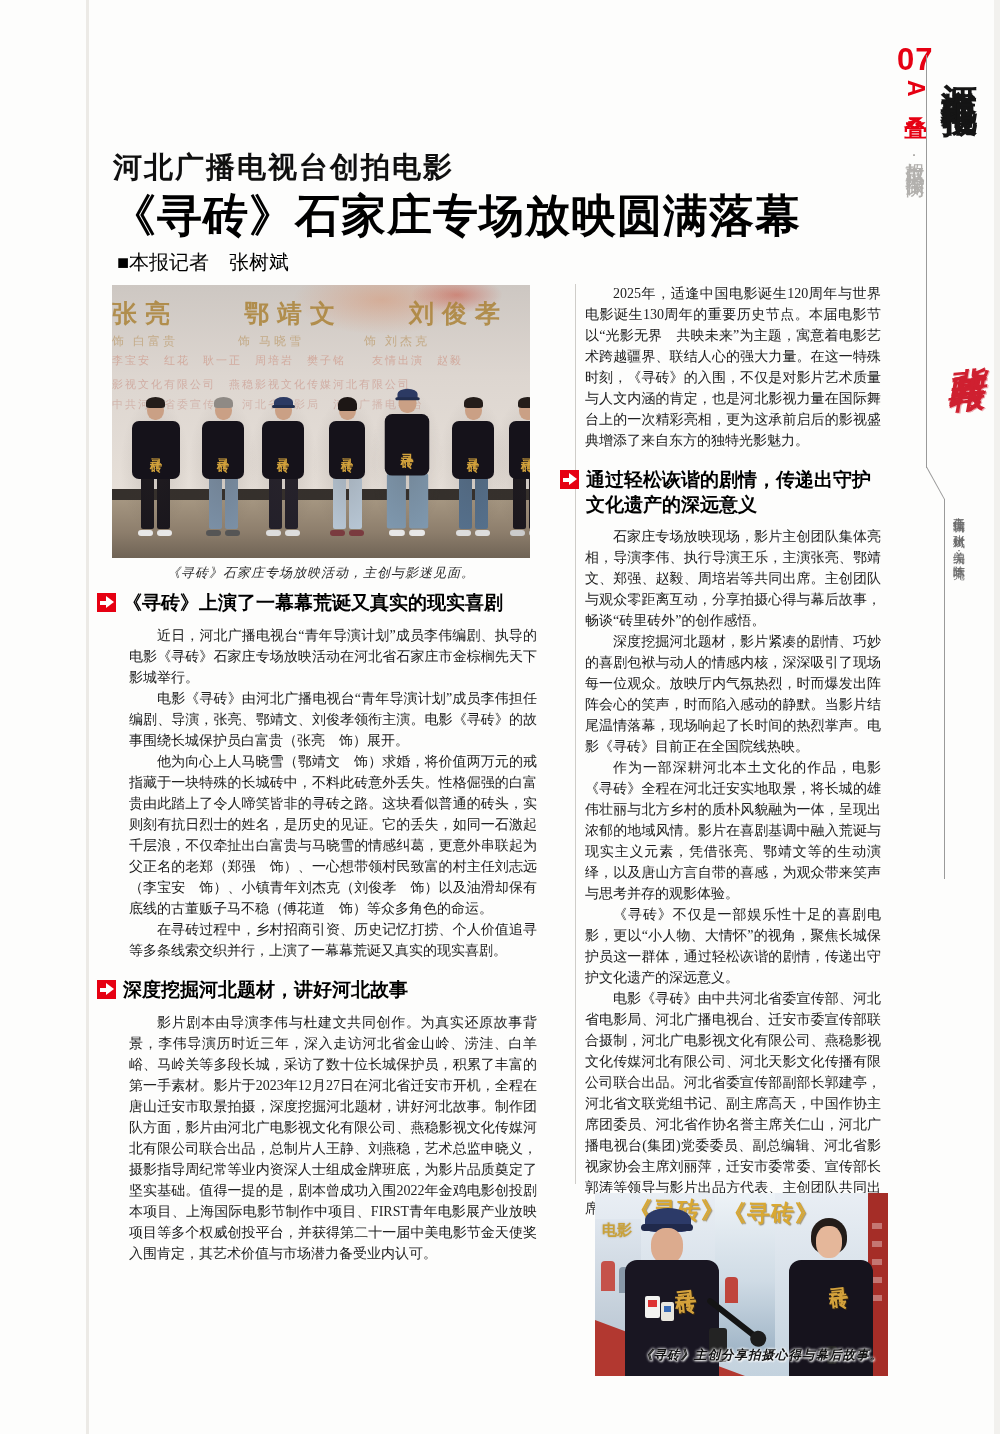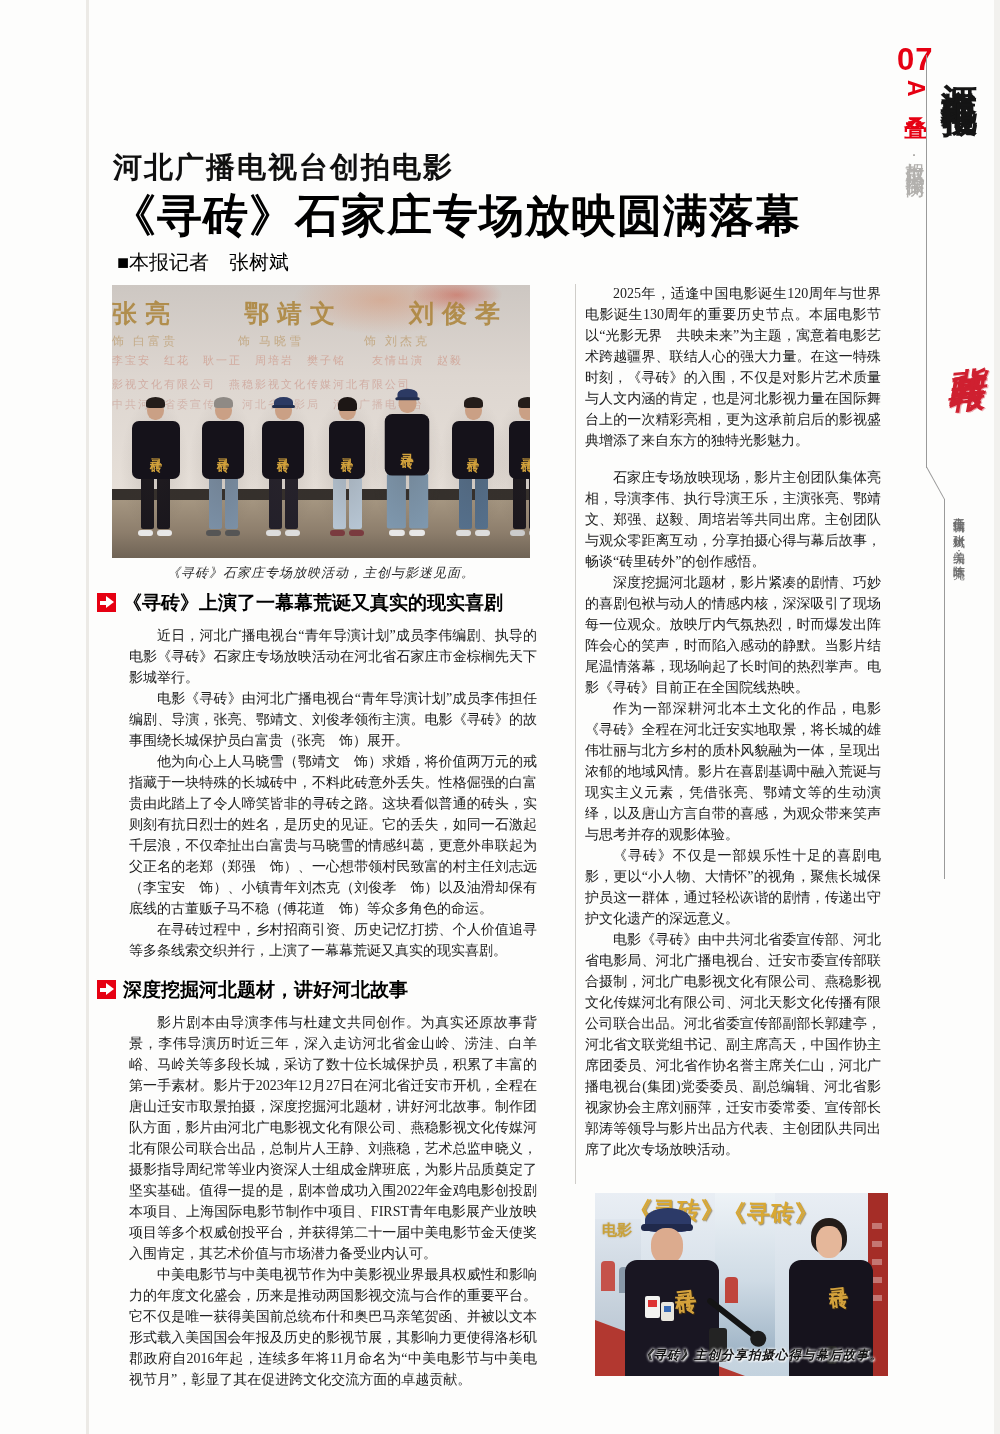--- a/index.html
+++ b/index.html
@@ -282,27 +282,30 @@
       <p>电影《寻砖》由河北广播电视台“青年导演计划”成员李伟担任编剧、导演，张亮、鄂靖文、刘俊孝领衔主演。电影《寻砖》的故事围绕长城保护员白富贵（张亮　饰）展开。</p>
       <p>他为向心上人马晓雪（鄂靖文　饰）求婚，将价值两万元的戒指藏于一块特殊的长城砖中，不料此砖意外丢失。性格倔强的白富贵由此踏上了令人啼笑皆非的寻砖之路。这块看似普通的砖头，实则刻有抗日烈士的姓名，是历史的见证。它的丢失，如同一石激起千层浪，不仅牵扯出白富贵与马晓雪的情感纠葛，更意外串联起为父正名的老郑（郑强　饰）、一心想带领村民致富的村主任刘志远（李宝安　饰）、小镇青年刘杰克（刘俊孝　饰）以及油滑却保有底线的古董贩子马不稳（傅花道　饰）等众多角色的命运。</p>
       <p>在寻砖过程中，乡村招商引资、历史记忆打捞、个人价值追寻等多条线索交织并行，上演了一幕幕荒诞又真实的现实喜剧。</p>
     </div>
     <div class="sec-heading h2">
       <span class="arrow-icon"></span>
       <span>深度挖掘河北题材，讲好河北故事</span>
     </div>
     <div class="bodytext">
       <p>影片剧本由导演李伟与杜建文共同创作。为真实还原故事背景，李伟导演历时近三年，深入走访河北省金山岭、涝洼、白羊峪、马岭关等多段长城，采访了数十位长城保护员，积累了丰富的第一手素材。影片于2023年12月27日在河北省迁安市开机，全程在唐山迁安市取景拍摄，深度挖掘河北题材，讲好河北故事。制作团队方面，影片由河北广电影视文化有限公司、燕稳影视文化传媒河北有限公司联合出品，总制片人王静、刘燕稳，艺术总监申晓义，摄影指导周纪常等业内资深人士组成金牌班底，为影片品质奠定了坚实基础。值得一提的是，剧本曾成功入围2022年金鸡电影创投剧本项目、上海国际电影节制作中项目、FIRST青年电影展产业放映项目等多个权威创投平台，并获得第二十一届中美电影节金天使奖入围肯定，其艺术价值与市场潜力备受业内认可。</p>
-      <p>中美电影节与中美电视节作为中美影视业界最具权威性和影响力的年度文化盛会，历来是推动两国影视交流与合作的重要平台。它不仅是唯一获得美国前总统布什和奥巴马亲笔贺函、并被以文本形式载入美国国会年报及历史的影视节展，其影响力更使得洛杉矶郡政府自2016年起，连续多年将11月命名为“中美电影节与中美电视节月”，彰显了其在促进跨文化交流方面的卓越贡献。</p>
     </div>
   </div>
 
   <div class="rightcol">
     <div class="bodytext intro">
       <p>2025年，适逢中国电影诞生120周年与世界电影诞生130周年的重要历史节点。本届电影节以“光影无界　共映未来”为主题，寓意着电影艺术跨越疆界、联结人心的强大力量。在这一特殊时刻，《寻砖》的入围，不仅是对影片艺术质量与人文内涵的肯定，也是河北影视力量在国际舞台上的一次精彩亮相，更为这承前启后的影视盛典增添了来自东方的独特光影魅力。</p>
+    </div>
+    <div class="sec-heading">
+      <span class="arrow-icon"></span>
+      <span>通过轻松诙谐的剧情，传递出守护文化遗产的深远意义</span>
     </div>
     <div class="bodytext">
       <p>石家庄专场放映现场，影片主创团队集体亮相，导演李伟、执行导演王乐，主演张亮、鄂靖文、郑强、赵毅、周培岩等共同出席。主创团队与观众零距离互动，分享拍摄心得与幕后故事，畅谈“砖里砖外”的创作感悟。</p>
       <p>深度挖掘河北题材，影片紧凑的剧情、巧妙的喜剧包袱与动人的情感内核，深深吸引了现场每一位观众。放映厅内气氛热烈，时而爆发出阵阵会心的笑声，时而陷入感动的静默。当影片结尾温情落幕，现场响起了长时间的热烈掌声。电影《寻砖》目前正在全国院线热映。</p>
       <p>作为一部深耕河北本土文化的作品，电影《寻砖》全程在河北迁安实地取景，将长城的雄伟壮丽与北方乡村的质朴风貌融为一体，呈现出浓郁的地域风情。影片在喜剧基调中融入荒诞与现实主义元素，凭借张亮、鄂靖文等的生动演绎，以及唐山方言自带的喜感，为观众带来笑声与思考并存的观影体验。</p>
       <p>《寻砖》不仅是一部娱乐性十足的喜剧电影，更以“小人物、大情怀”的视角，聚焦长城保护员这一群体，通过轻松诙谐的剧情，传递出守护文化遗产的深远意义。</p>
       <p>电影《寻砖》由中共河北省委宣传部、河北省电影局、河北广播电视台、迁安市委宣传部联合摄制，河北广电影视文化有限公司、燕稳影视文化传媒河北有限公司、河北天影文化传播有限公司联合出品。河北省委宣传部副部长郭建亭，河北省文联党组书记、副主席高天，中国作协主席团委员、河北省作协名誉主席关仁山，河北广播电视台(集团)党委委员、副总编辑、河北省影视家协会主席刘丽萍，迁安市委常委、宣传部长郭涛等领导与影片出品方代表、主创团队共同出席了此次专场放映活动。</p>
     </div>
   </div>
 

